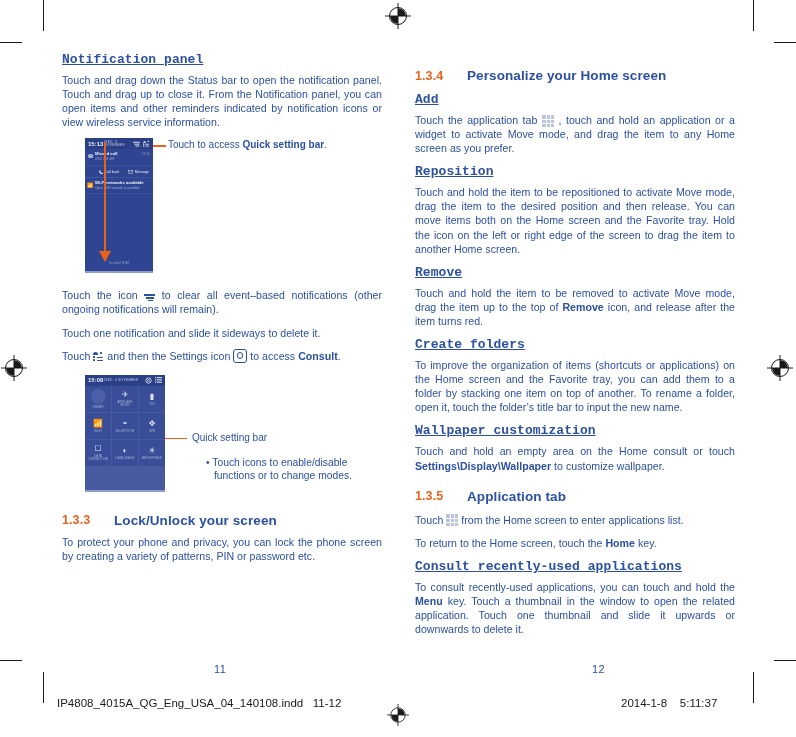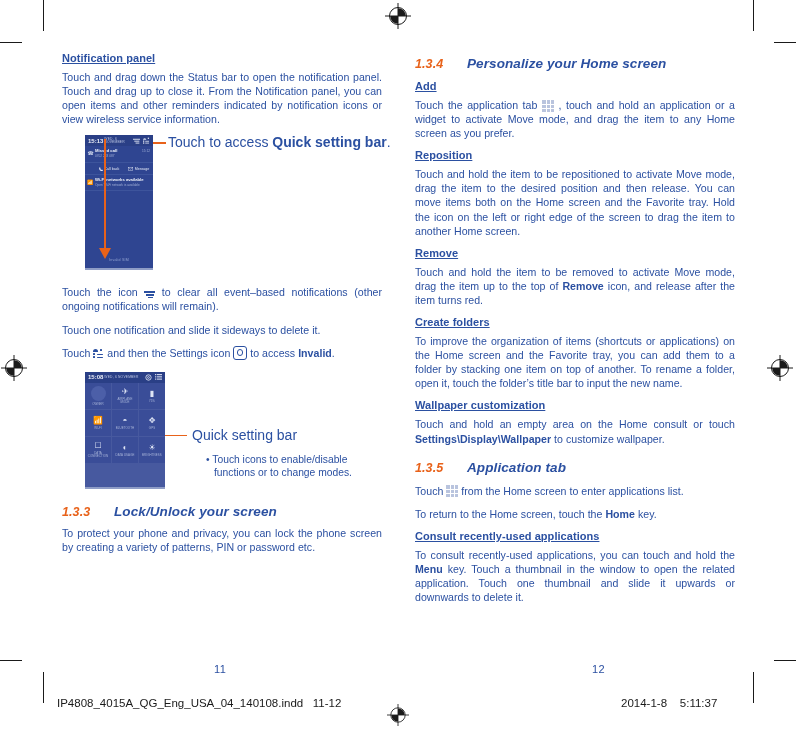--- a/index.html
+++ b/index.html
@@ -50,45 +50,45 @@
     top: 52px;
     width: 320px;
     color: #2b50a1;
   }
   .col-left  { left: 62px; }
   .col-right { left: 415px; }
 
   
   .sec-head {
     display: flex;
-    align-items: flex-end;
-    margin: 4px 0 7px 0;
-    font-style: italic;
+    align-items: center;
+    margin: 16px 0 7px 0;
   }
   .sec-num {
     color: #e8621a;
     font-weight: bold;
     font-size: 12.5px;
     width: 52px;
     flex: none;
     letter-spacing: 0.1px;
   }
   .sec-title {
     color: #2b50a1;
     font-weight: bold;
     font-size: 13.5px;
     letter-spacing: 0.1px;
   }
   .sub-head {
     color: #2b50a1;
     font-weight: bold;
-    font-size: 11px;
+    font-size: 13px;
     text-decoration: underline;
     margin: 0 0 6px 0;
     letter-spacing: 0.05px;
+    font-family: Liberation Mono, monospace;
   }
   p.body {
     margin: 0 0 9px 0;
     font-size: 10.6px;
     line-height: 14.1px;
     text-align: justify;
     color: #2b50a1;
     letter-spacing: 0.02px;
   }
   p.body.last { margin-bottom: 12px; }
@@ -272,21 +272,21 @@
     border-top: 11px solid #e8621a;
   }
   .callout-line {
     position: absolute;
     height: 1.6px;
     background: #e8621a;
   }
   .callout-text {
     position: absolute;
     color: #2b50a1;
-    font-size: 14px;
+    font-size: 10px;
     line-height: 14px;
     white-space: nowrap;
   }
 
   
   .shot2 {
     left: 23px;
     top: 0;
     width: 80px;
     height: 115px;
@@ -466,21 +466,21 @@
       </div>
     </div>
 
     <p class="body">
       <span>Touch the icon </span><span class="ic ic-clear"><i></i><i></i><i></i></span><span> to clear all event–based notifications (other ongoing notifications will remain).</span>
     </p>
 
     <p class="body">Touch one notification and slide it sideways to delete it.</p>
 
     <p class="body last">
-      <span>Touch </span><span class="ic ic-qsb"><b class="head"></b><b class="p dot0"></b><b class="p d1"></b><b class="r l1"></b><b class="p d2"></b><b class="r l2"></b></span><span> and then the Settings icon </span><span class="ic ic-settings"><em></em></span><span> to access </span><span class="b">Invalid</span><span>.</span>
+      <span>Touch </span><span class="ic ic-qsb"><b class="head"></b><b class="p dot0"></b><b class="p d1"></b><b class="r l1"></b><b class="p d2"></b><b class="r l2"></b></span><span> and then the Settings icon </span><span class="ic ic-settings"><em></em></span><span> to access </span><span class="b">Consult</span><span>.</span>
     </p>
 
     <div class="fig" style="height:122px;">
       <div class="phone-shot shot2">
         <div class="status-bar">
           <span class="clock">15:08</span>
           <span class="sdate">WED, 6 NOVEMBER</span>
           <span class="sb-right">
             <svg width="7" height="7" viewBox="0 0 12 12">
               <circle cx="6" cy="6" r="4.6" fill="none" stroke="#e6ebf8" stroke-width="1.4"></circle>

